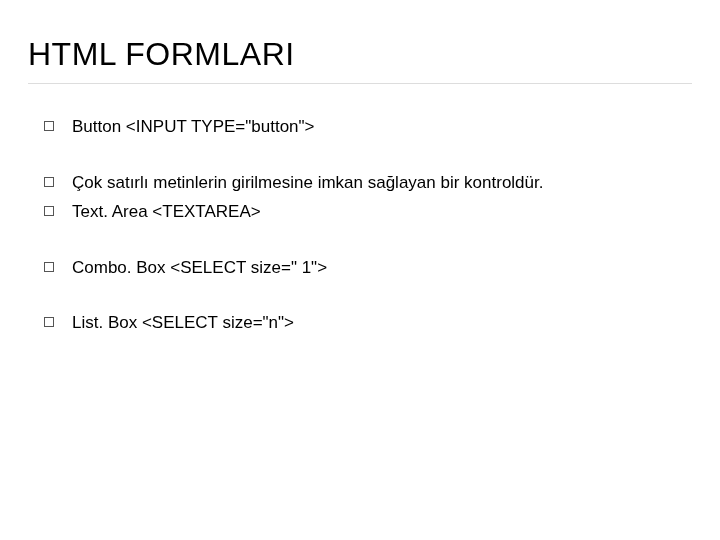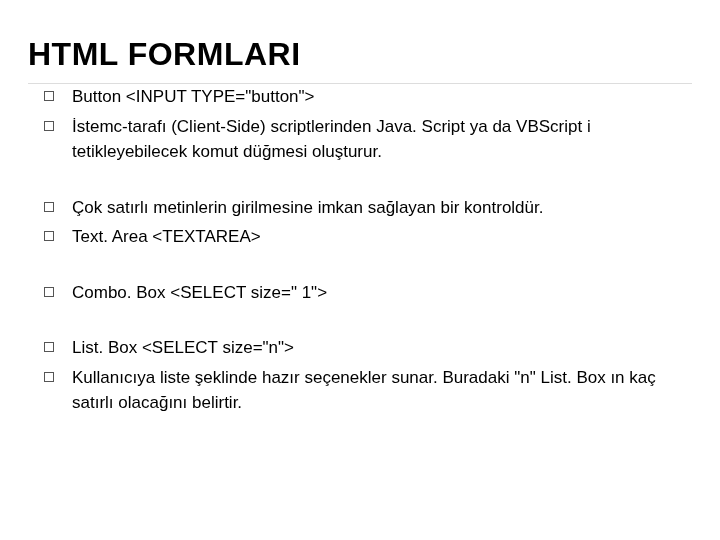--- a/index.html
+++ b/index.html
@@ -7,24 +7,25 @@
     width: 720px;
     height: 540px;
     background: #ffffff;
     font-family: Arial, Helvetica, sans-serif;
     color: #000000;
     padding: 36px 28px 10px 28px;
     overflow: hidden;
   }
   .title {
     font-size: 32px;
-    font-weight: 700;
+    font-weight: 400;
     letter-spacing: 0.5px;
     padding-bottom: 10px;
     border-bottom: 1px solid #ddd;
+    margin-bottom: 30px;
   }
   .group {
     margin-bottom: 30px;
   }
   .line {
     display: flex;
     align-items: flex-start;
     margin-bottom: 4px;
     line-height: 1.5;
   }
@@ -48,24 +49,20 @@
 <body>
 
 <div class="title">HTML FORMLARI</div>
 
 <div id="content">
     <div class="group">
       <div class="line">
         <span class="bullet"></span>
         <span class="txt">Button &lt;INPUT TYPE="button"&gt;</span>
       </div>
-      <div class="line">
-        <span class="bullet"></span>
-        <span class="txt">İstemc-tarafı (Client-Side) scriptlerinden Java. Script ya da VBScript i tetikleyebilecek komut düğmesi oluşturur.</span>
-      </div>
     </div>
     <div class="group">
       <div class="line">
         <span class="bullet"></span>
         <span class="txt">Çok satırlı metinlerin girilmesine imkan sağlayan bir kontroldür.</span>
       </div>
       <div class="line">
         <span class="bullet"></span>
         <span class="txt">Text. Area &lt;TEXTAREA&gt;</span>
       </div>
@@ -74,18 +71,14 @@
       <div class="line">
         <span class="bullet"></span>
         <span class="txt">Combo. Box &lt;SELECT size=" 1"&gt;</span>
       </div>
     </div>
     <div class="group">
       <div class="line">
         <span class="bullet"></span>
         <span class="txt">List. Box &lt;SELECT size="n"&gt;</span>
       </div>
-      <div class="line">
-        <span class="bullet"></span>
-        <span class="txt">Kullanıcıya liste şeklinde hazır seçenekler sunar. Buradaki "n" List. Box ın kaç satırlı olacağını belirtir.</span>
-      </div>
     </div>
   </div>
 
 </body></html>

